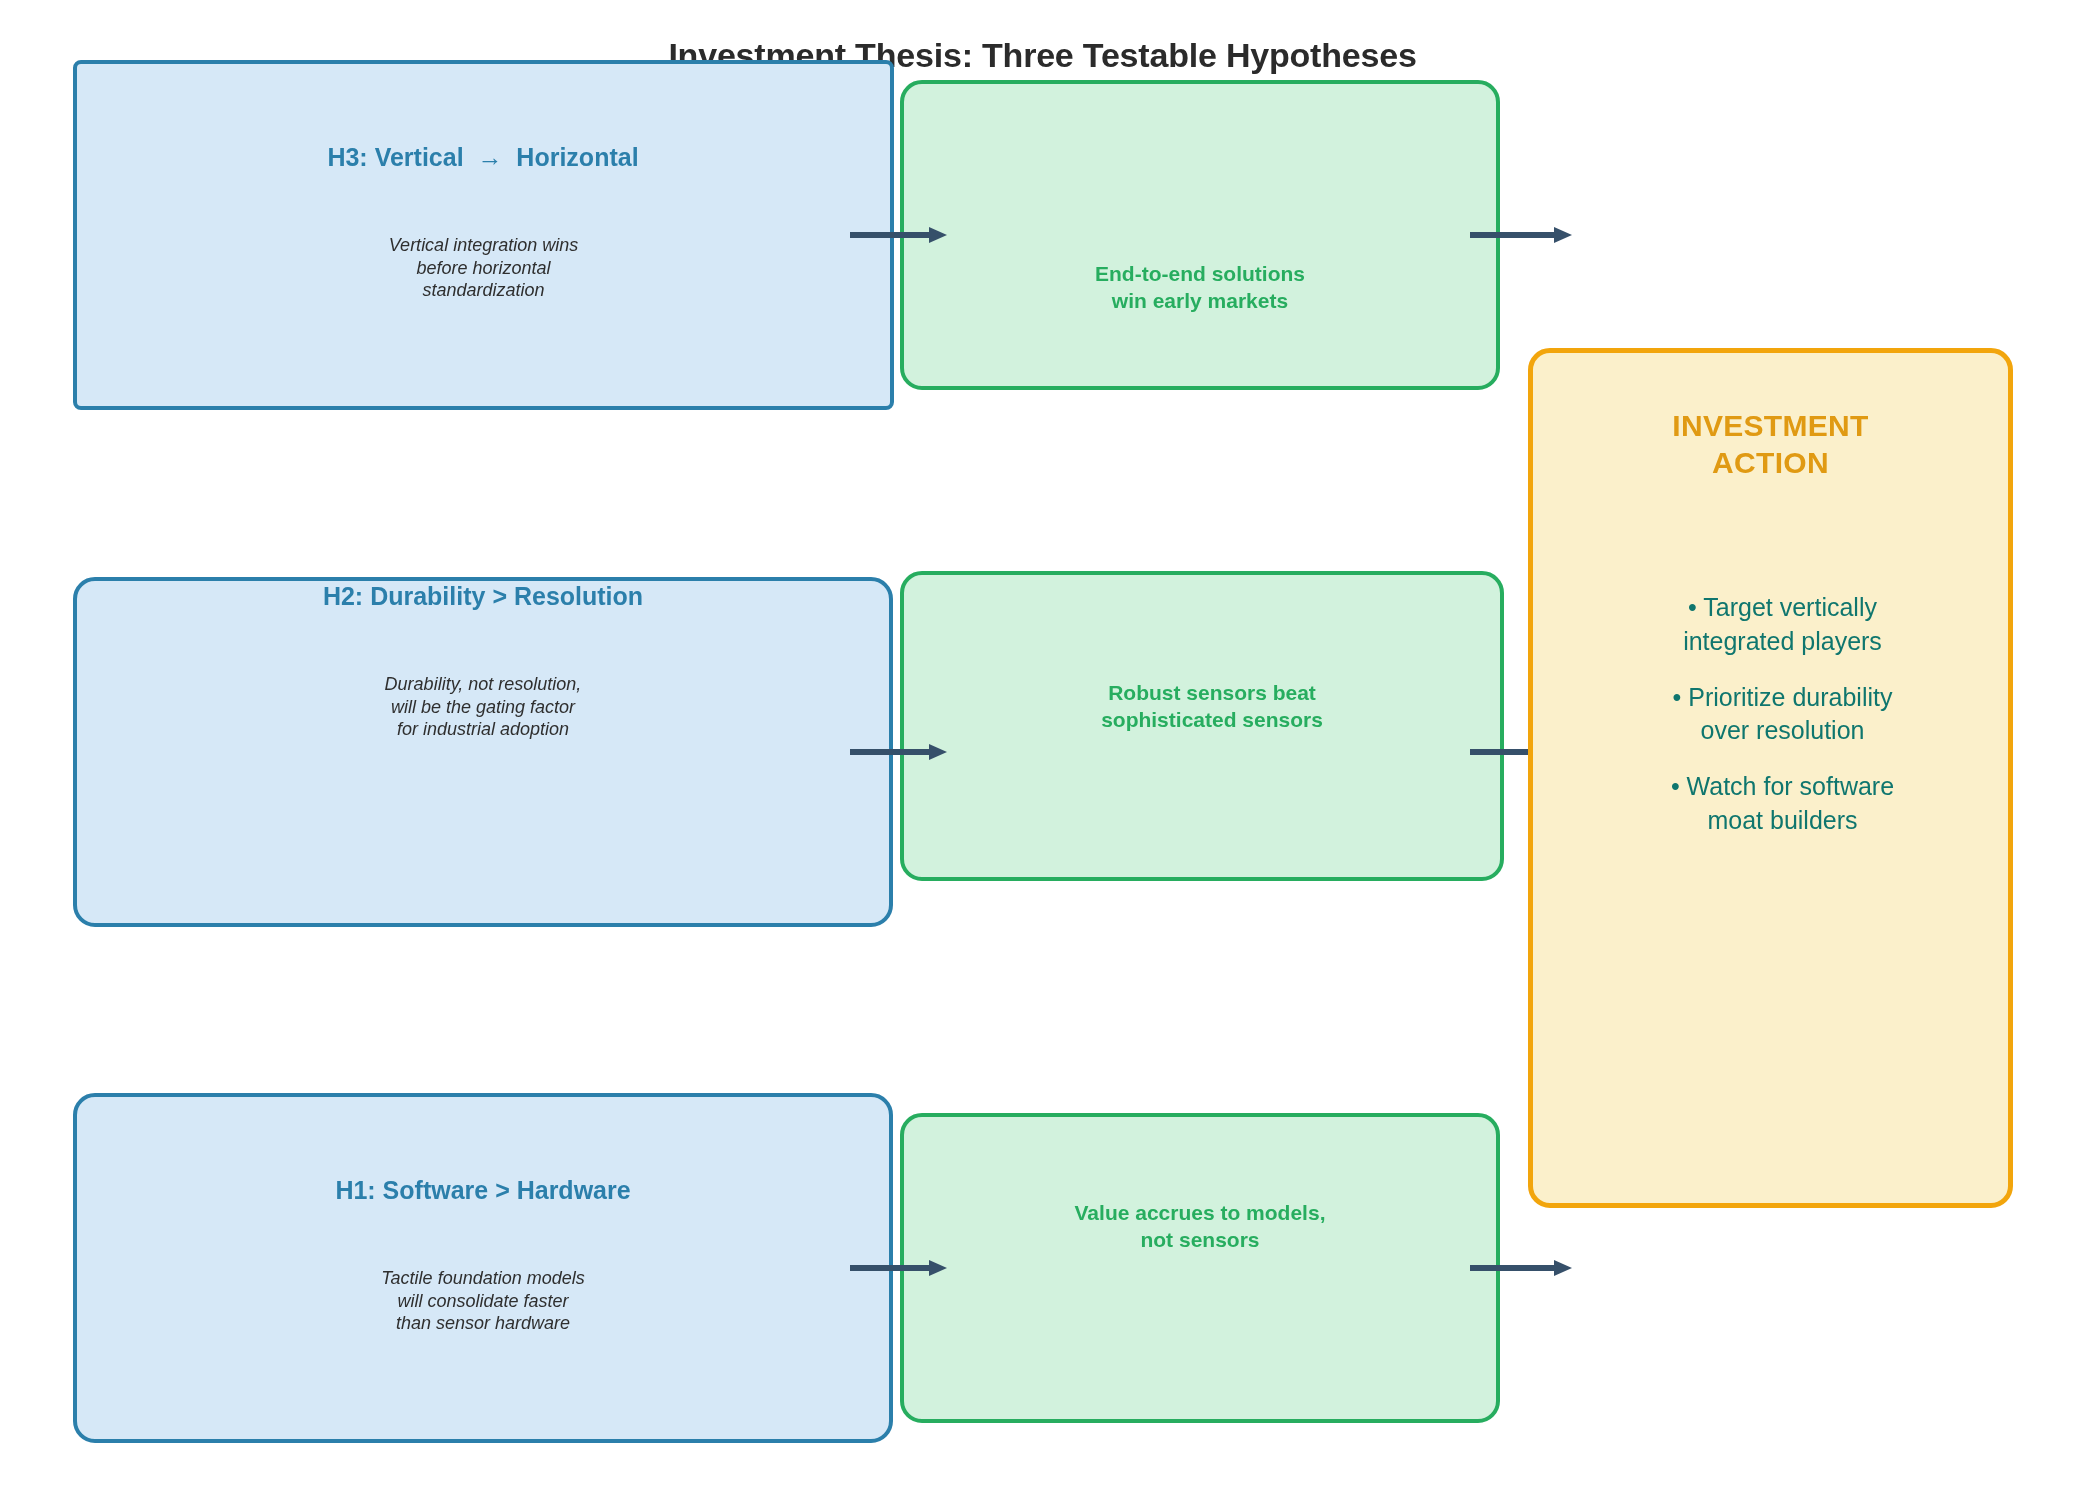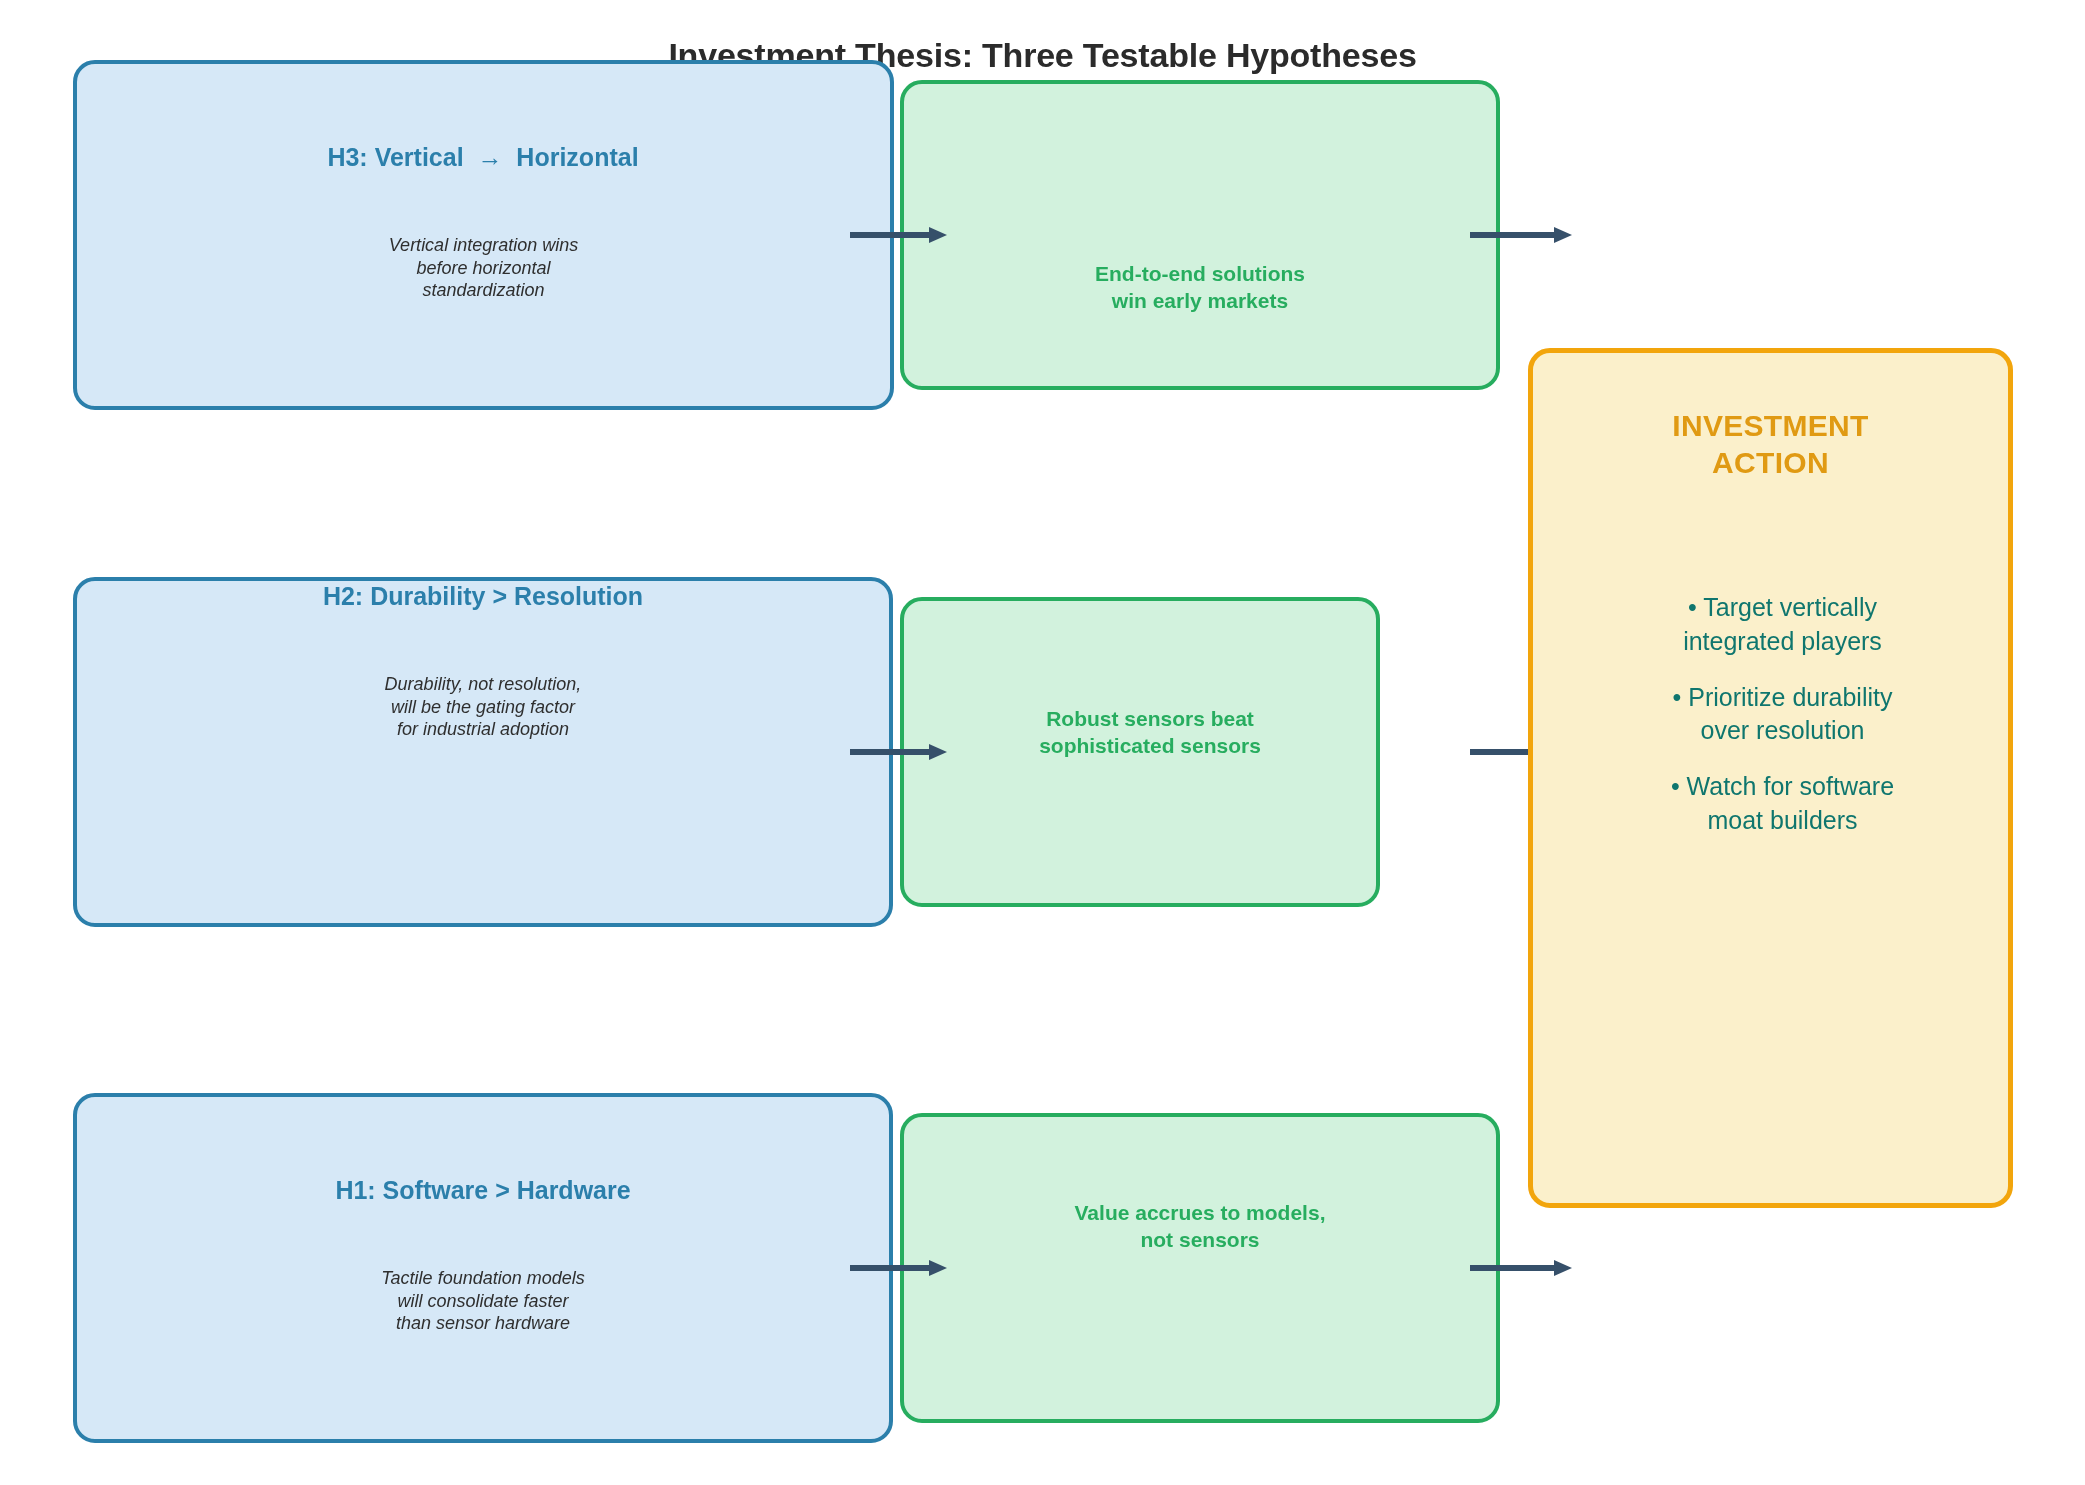--- a/index.html
+++ b/index.html
@@ -110,21 +110,21 @@
   }
   .arrow svg { display: block; overflow: visible; }
 </style>
 </head>
 <body>
 
 <div id="canvas">
 
   <div class="page-title">Investment Thesis: Three Testable Hypotheses</div>
 
-  <div class="node node-blue" style="left:73px; top:60px; width:821px; height:350px;">
+  <div class="node node-blue" style="left:73px; top:60px; width:821px; height:350px;border-radius:8px;">
     <div class="hyp-title" style="margin-top:78px; margin-right:1px;">H3: Vertical  →  Horizontal</div>
     <div class="hyp-body" style="margin-top:62px;">Vertical integration wins
 before horizontal
 standardization</div>
   </div>
 
   <div class="node node-green" style="left:900px; top:80px; width:600px; height:310px; justify-content:center;">
     <div class="green-text" style="margin-top:105px;">End-to-end solutions
 win early markets</div>
   </div>
@@ -143,21 +143,21 @@
     </svg>
   </div>
 
   <div class="node node-blue" style="left:73px; top:577px; width:820px; height:350px;">
     <div class="hyp-title" style="">H2: Durability &gt; Resolution</div>
     <div class="hyp-body" style="margin-top:62px;">Durability, not resolution,
 will be the gating factor
 for industrial adoption</div>
   </div>
 
-  <div class="node node-green" style="left:900px; top:597px; width:480px; height:310px;padding-left:20px;">
+  <div class="node node-green" style="left:900px; top:571px; width:604px; height:310px;padding-left:20px;">
     <div class="green-text" style="margin-top:105px;">Robust sensors beat
 sophisticated sensors</div>
   </div>
 
   <div class="arrow" style="left:850px; top:741px; width:100px;">
     <svg width="100" height="22" viewBox="0 0 100 22">
       <line x1="0" y1="11" x2="84" y2="11" stroke="#36506a" stroke-width="6"></line>
       <polygon points="97,11 79,3 79,19" fill="#36506a"></polygon>
     </svg>
   </div>

